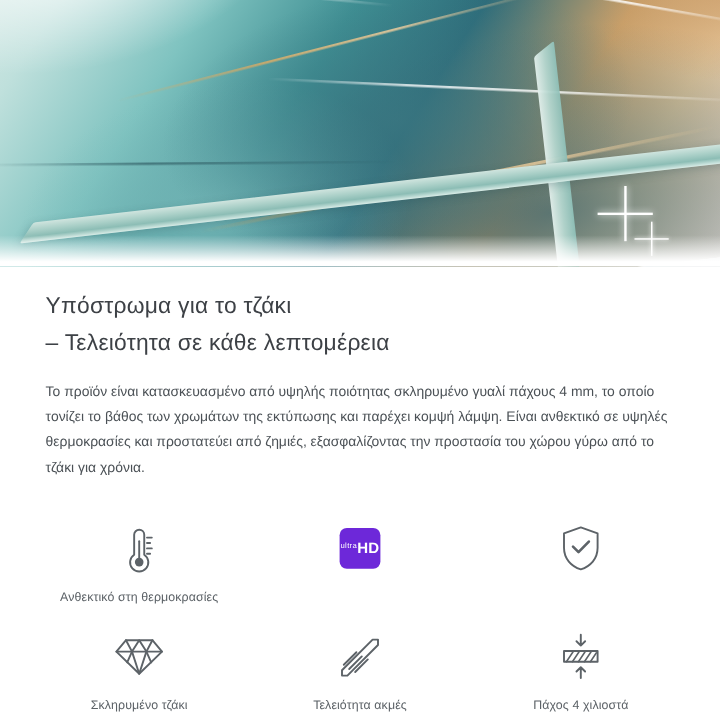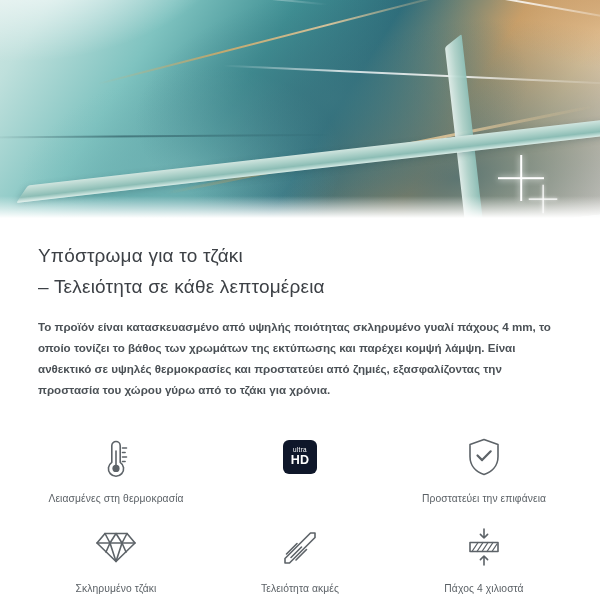--- a/index.html
+++ b/index.html
@@ -152,21 +152,20 @@
     letter-spacing: 0.2px;
     margin: 0 0 14px 0;
     white-space: pre-line;
   }
   .body-text {
     color: #4b5156;
     font-size: 11.6px;
     line-height: 21px;
     margin: 0;
     max-width: 530px;
-    font-weight: bold;
   }
 
   
   .features {
     display: grid;
     grid-template-columns: repeat(3, 1fr);
     row-gap: 4px;
     margin: 26px 24px 0 24px;
   }
   .feature {
@@ -196,24 +195,24 @@
     stroke-linecap: round;
     stroke-linejoin: round;
   }
   .icon-fill {
     fill: #5d6368;
   }
   .hd-badge {
     width: 34px;
     height: 34px;
     border-radius: 6px;
-    background: #0f172a;
+    background: #6d28d9;
     color: #ffffff;
     display: flex;
-    flex-direction: column;
+    flex-direction: row;
     align-items: center;
     justify-content: center;
     line-height: 1;
   }
   .hd-badge .u {
     font-size: 6.4px;
     letter-spacing: 0.3px;
     margin-bottom: 1px;
   }
   .hd-badge .hd {
@@ -259,40 +258,39 @@
 
     <div class="feature">
       <div class="feature-icon">
         <svg width="34" height="44" viewBox="0 0 34 44" aria-hidden="true">
           <path class="icon-stroke" d="M17 6.5a4.2 4.2 0 0 1 4.2 4.2v16.6a7.6 7.6 0 1 1-8.4 0V10.7A4.2 4.2 0 0 1 17 6.5z"></path>
           <path class="icon-stroke" d="M17 16v14.5"></path>
           <circle class="icon-fill" cx="17" cy="33.4" r="3.6"></circle>
           <path class="icon-stroke" d="M23.5 13h4M23.5 17.5h2.6M23.5 22h4M23.5 26.5h2.6"></path>
         </svg>
       </div>
-      <div class="feature-label">Λειασμένες στη θερμοκρασία</div>
+      <div class="feature-label">Ανθεκτικό στη θερμοκρασίες</div>
     </div>
 
     <div class="feature">
       <div class="feature-icon">
         <div class="hd-badge">
           <span class="u">ultra</span>
           <span class="hd">HD</span>
         </div>
       </div>
     </div>
 
     <div class="feature">
       <div class="feature-icon">
         <svg width="40" height="44" viewBox="0 0 40 44" aria-hidden="true">
           <path class="icon-stroke" d="M20 4.5 34 9.5v12c0 9.2-6 15.4-14 18-8-2.6-14-8.8-14-18v-12z"></path>
           <path class="icon-stroke" style="stroke-width:2.2" d="m13.5 20.5 4.6 4.6 8.6-8.8"></path>
         </svg>
       </div>
-      <div class="feature-label">Προστατεύει την επιφάνεια</div>
     </div>
 
     <div class="feature">
       <div class="feature-icon">
         <svg width="42" height="40" viewBox="0 0 42 40" aria-hidden="true">
           <path class="icon-stroke" d="M10 6.5h22l8 9.5-19 18.5L2 16z"></path>
           <path class="icon-stroke" d="M2 16h38"></path>
           <path class="icon-stroke" d="m10 6.5 5 9.5-4 9M32 6.5l-5 9.5 4 9"></path>
           <path class="icon-stroke" d="m15 16 6-9.5 6 9.5-6 18.5z"></path>
         </svg>

